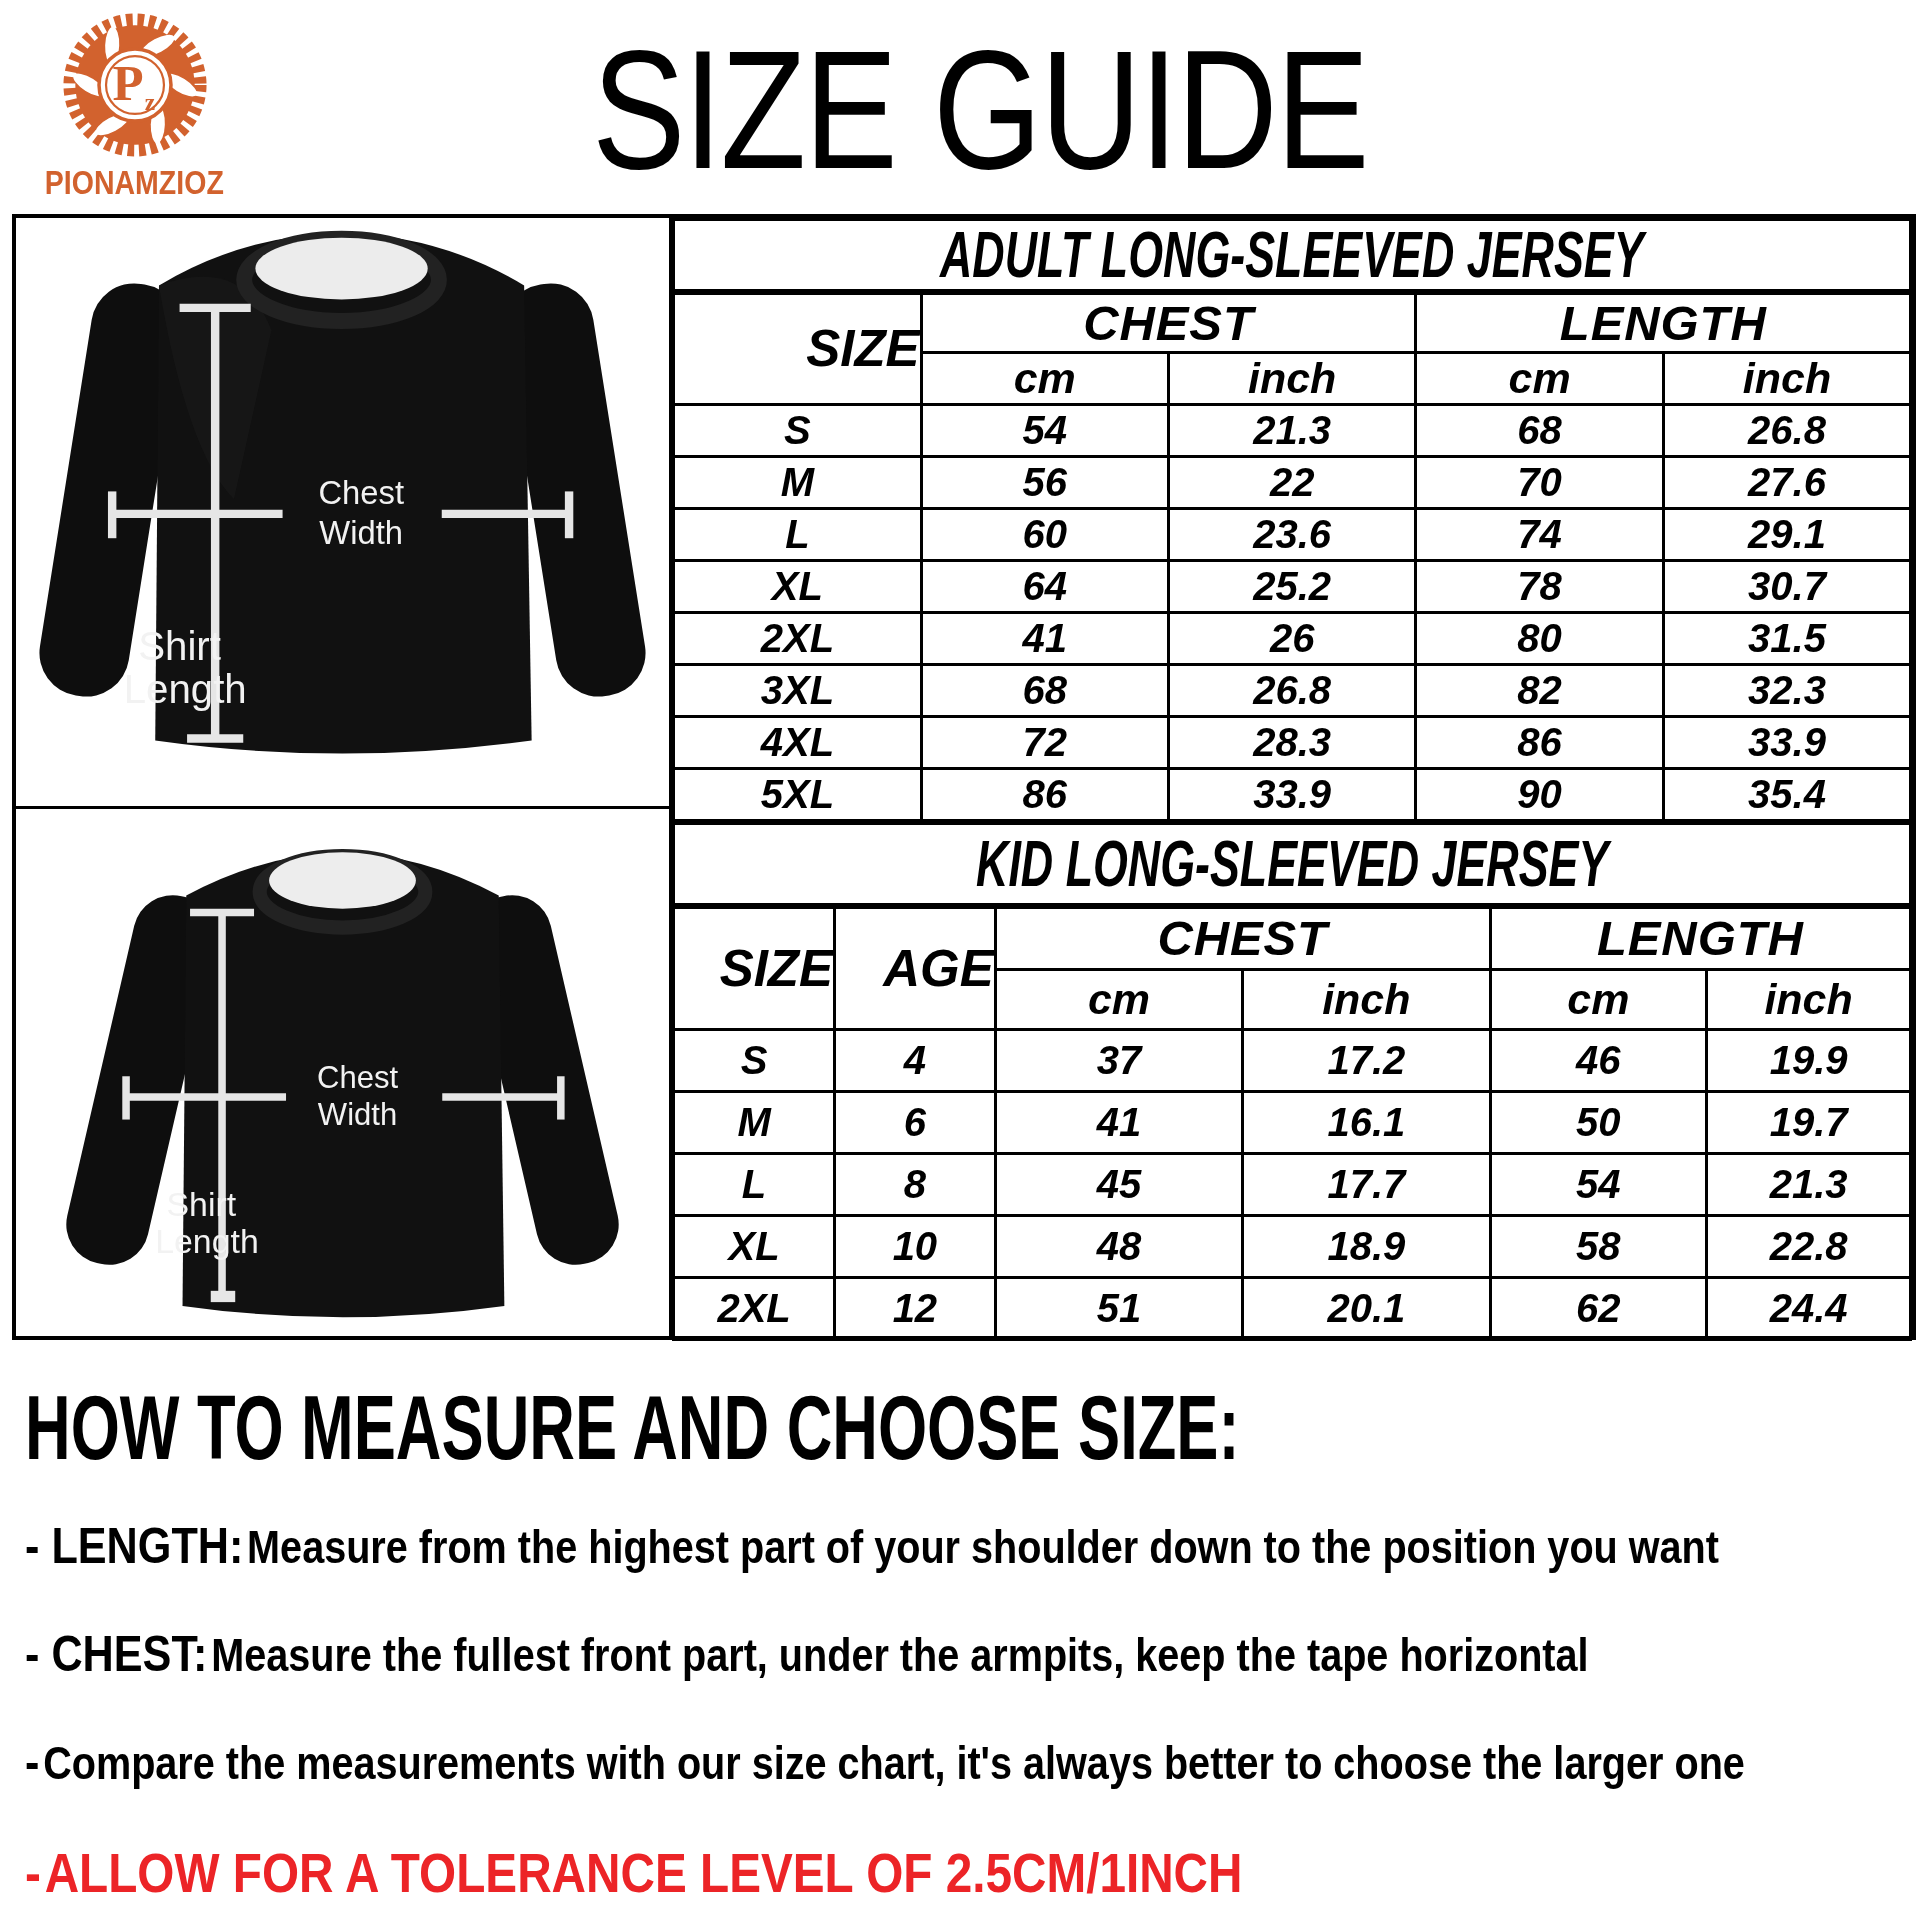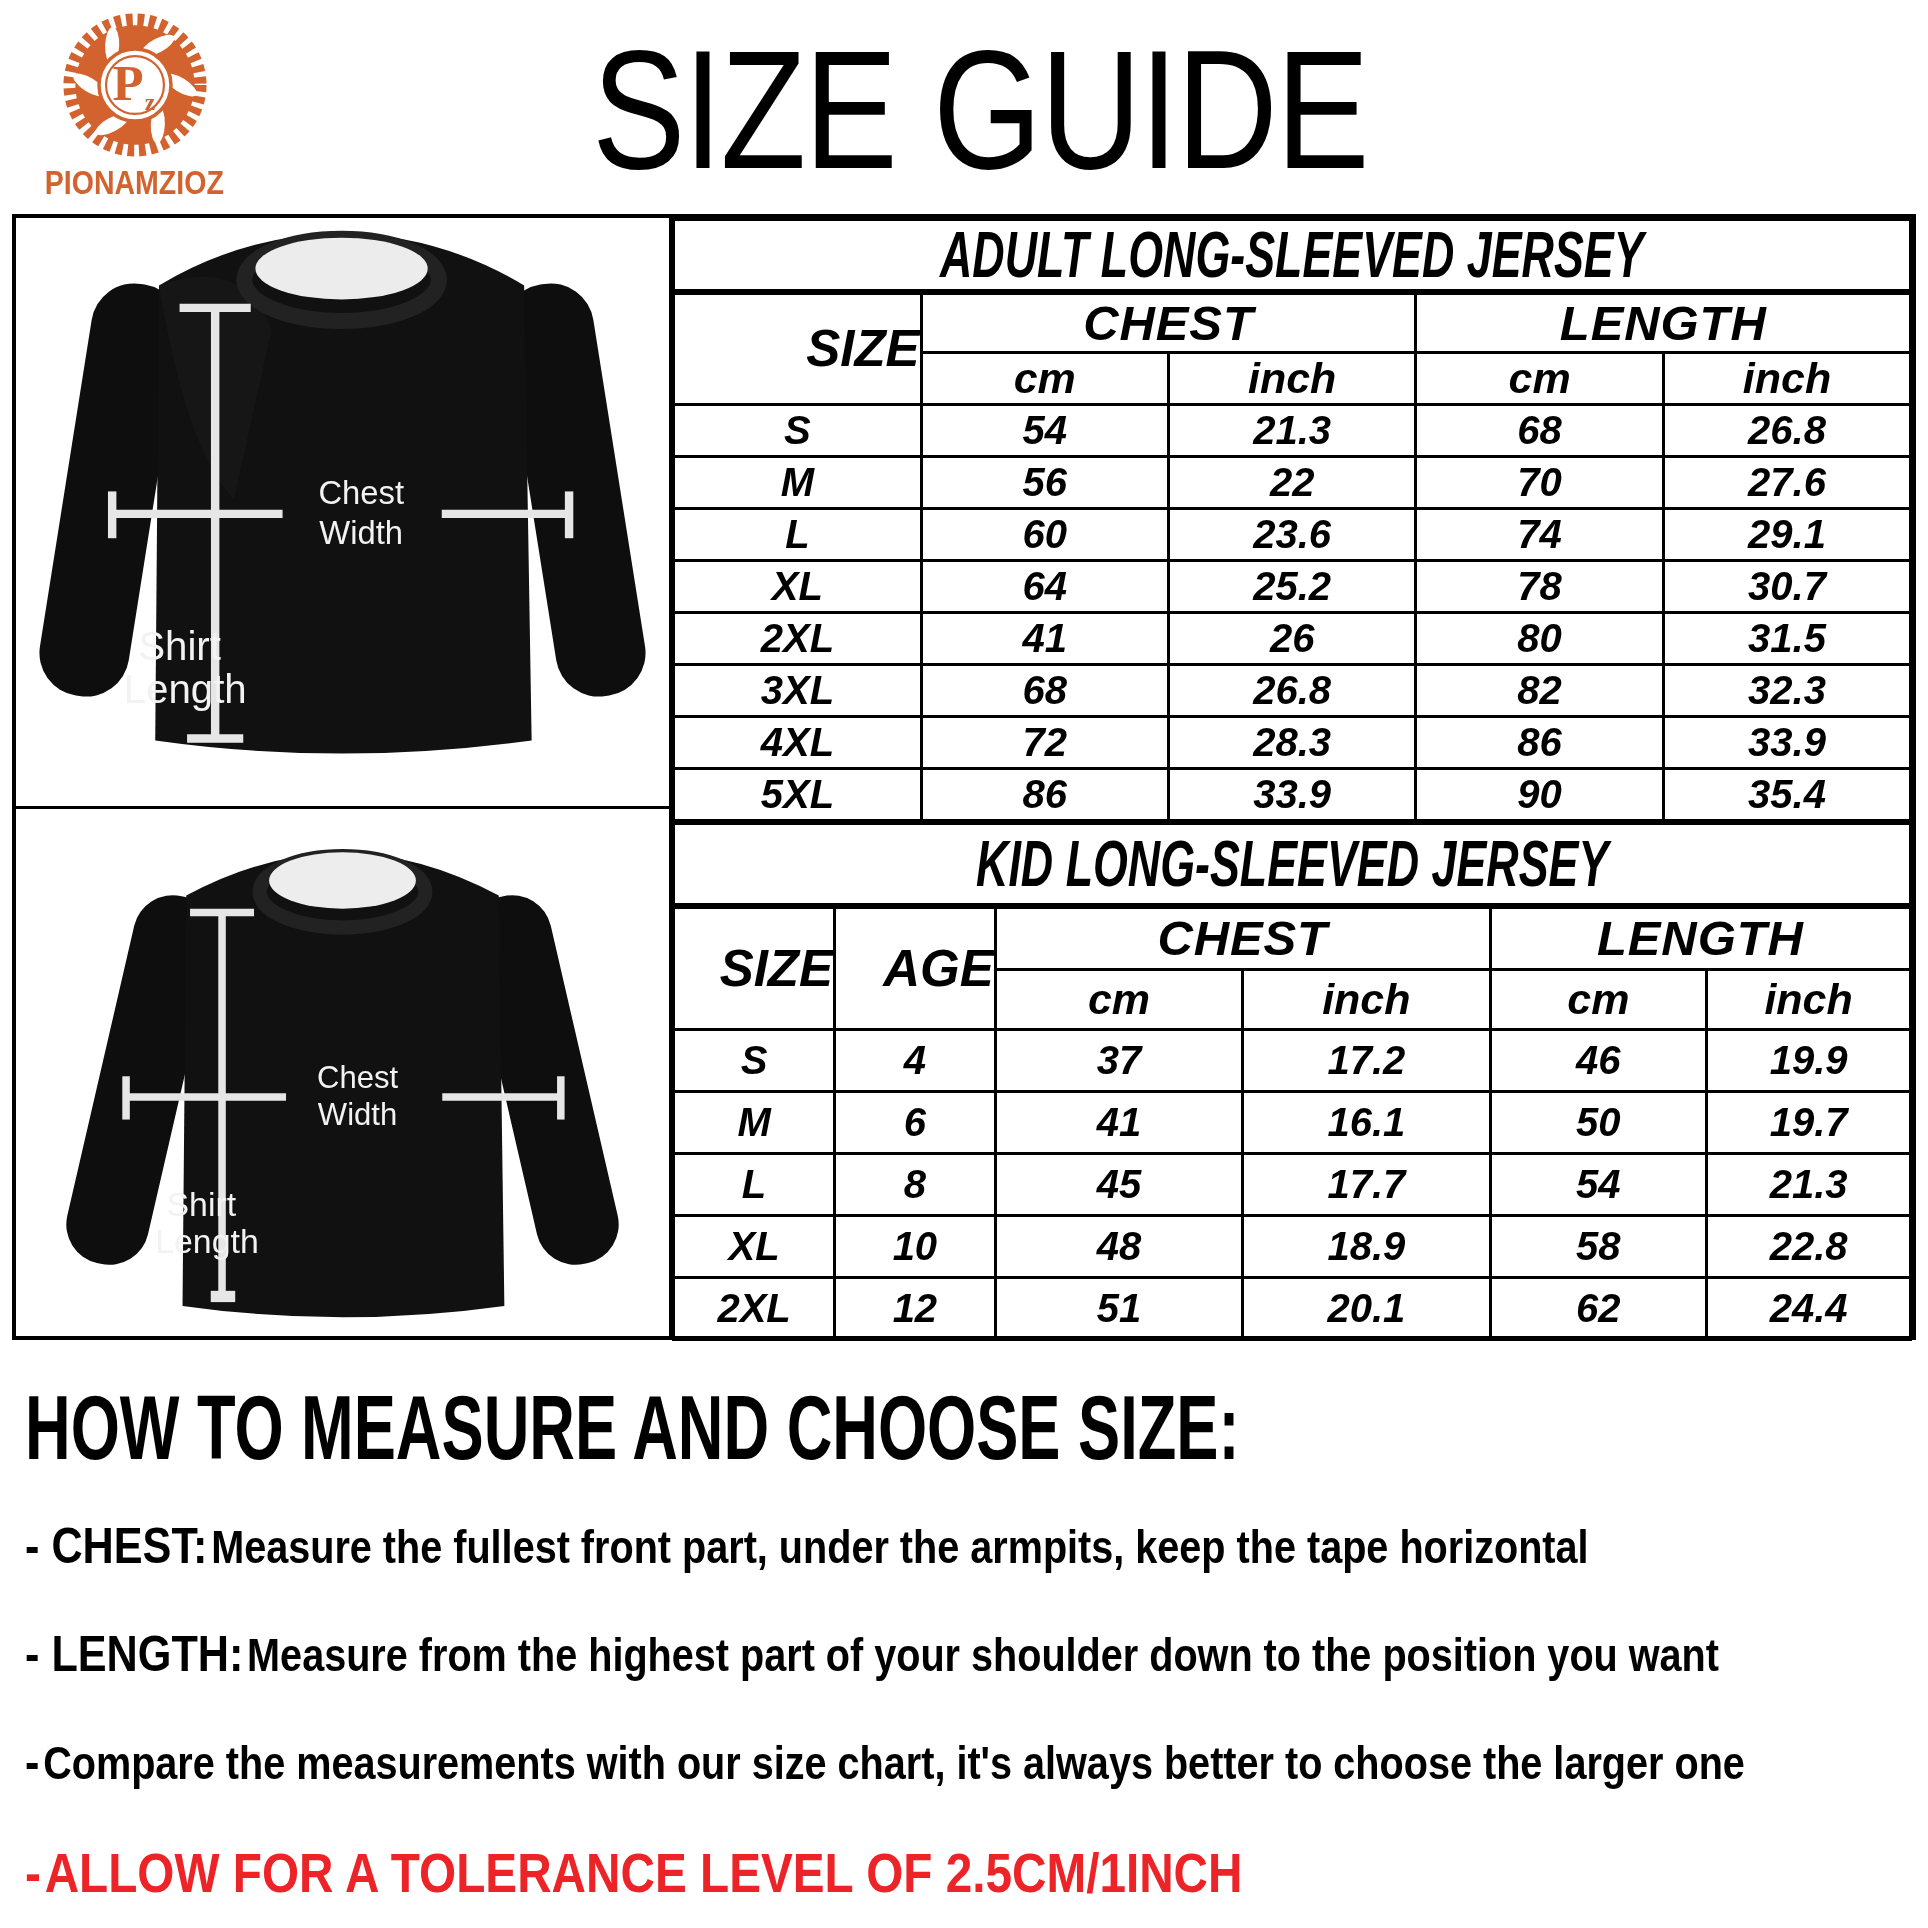--- a/index.html
+++ b/index.html
@@ -301,27 +301,27 @@
         </tr>
       </tbody>
         </table>
     </div>
   </div>
 
   <div class="howto">
     <h2 class="howto-heading"><span class="cond">HOW TO MEASURE AND CHOOSE SIZE:</span></h2>
 
     <div class="item">
+      <span class="line"><span class="lbl">- LENGTH:</span>
+      <span class="txt">Measure from the highest part of your shoulder down to the position you want</span></span>
+    </div>
+
+    <div class="item">
       <span class="line"><span class="lbl">- CHEST:</span>
       <span class="txt">Measure the fullest front part, under the armpits, keep the tape horizontal</span></span>
-    </div>
-
-    <div class="item">
-      <span class="line"><span class="lbl">- LENGTH:</span>
-      <span class="txt">Measure from the highest part of your shoulder down to the position you want</span></span>
     </div>
 
     <div class="item">
       <span class="line"><span class="lbl">-</span>
       <span class="txt">Compare the measurements with our size chart, it's always better to choose the larger one</span></span>
     </div>
 
     <div class="item red">
       <span class="line"><span class="lbl">-</span>
       <span class="txt">ALLOW FOR A TOLERANCE LEVEL OF 2.5CM/1INCH</span></span>

